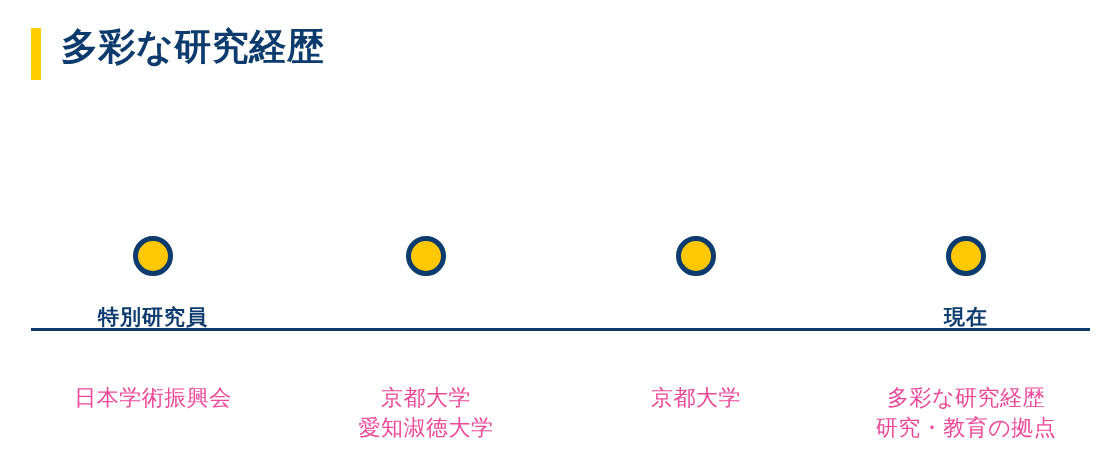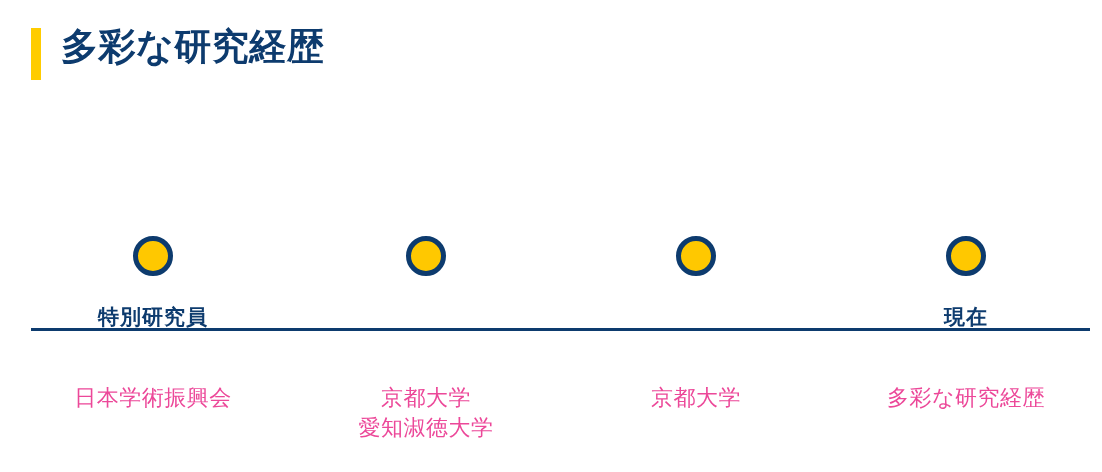--- a/index.html
+++ b/index.html
@@ -141,16 +141,17 @@
     <div class="tl-sub">
       <span class="sub-line">京都大学</span>
     </div>
   </div>
 
   <div class="tl-item i3">
     <div class="tl-dot"></div>
     <div class="tl-label">現在</div>
     <div class="tl-sub">
       <span class="sub-line">多彩な研究経歴</span>
+      <span class="sub-line">研究・教育の拠点</span>
     </div>
   </div>
 
 </div>
 
 </body></html>

